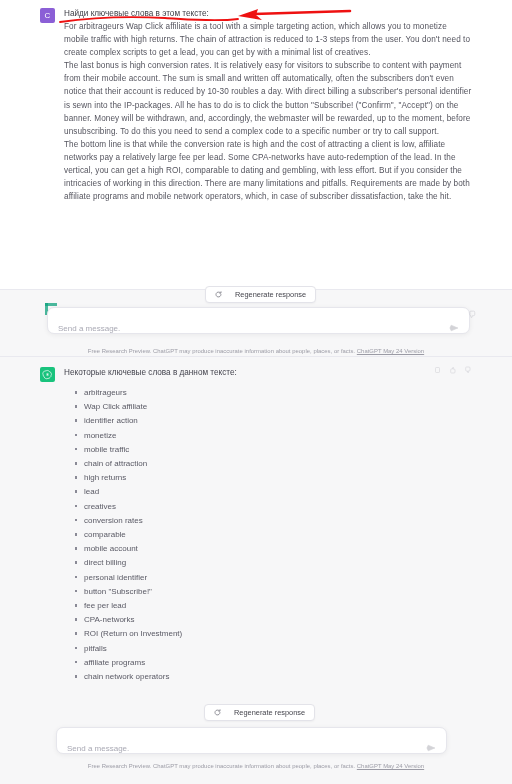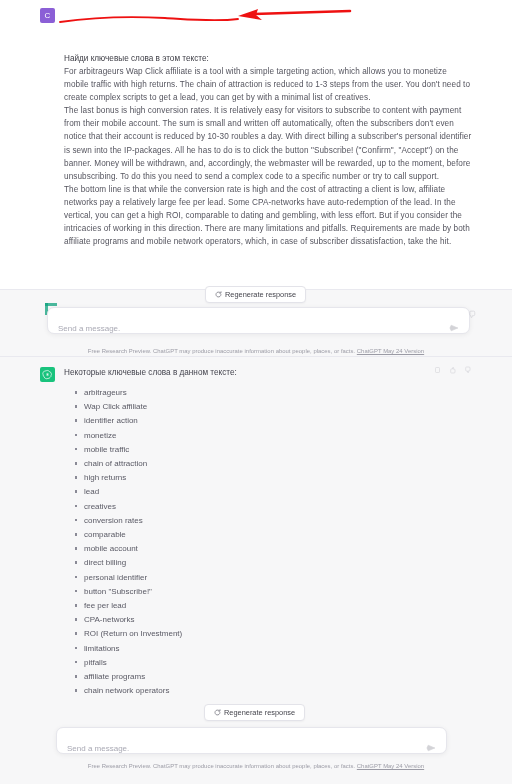--- a/index.html
+++ b/index.html
@@ -34,21 +34,21 @@
     width: 15px; height: 15px; flex: 0 0 15px;
     background: #8b5fd6;
     border-radius: 2px;
     color: #ffffff;
     font-size: 8px;
     line-height: 15px;
     text-align: center;
     font-weight: 400;
     margin-top: 1px;
   }
-  .user-body { flex: 1 1 auto; min-width: 0; margin-top: 45px; }
+  .user-body { flex: 1 1 auto; min-width: 0; }
   .prompt-line {
     font-size: 8.2px;
     line-height: 13px;
     color: #3c3c44;
   }
   .para {
     font-size: 8.2px;
     line-height: 13.1px;
     color: #55555f;
     margin-top: 0px;
@@ -68,21 +68,21 @@
     position: absolute; left: 0; top: 290px; width: 512px; height: 66px;
     background: #f7f7f8;
   }
   .regen-btn {
     position: absolute;
     background: #ffffff;
     border: 1px solid #e3e3e9;
     border-radius: 4px;
     height: 17px;
     padding: 0 9px;
-    display: flex; align-items: center; gap: 3px;
+    display: flex; align-items: center; gap: 13px;
     font-size: 7.4px;
     color: #44444c;
     box-shadow: 0 1px 2px rgba(0,0,0,.04);
   }
   .regen-icon { width: 7px; height: 7px; display: block; }
 
   .composer {
     position: absolute;
     background: #ffffff;
     border: 1px solid #e6e6ec;
@@ -254,21 +254,20 @@
             <li>creatives</li>
             <li>conversion rates</li>
             <li>comparable</li>
             <li>mobile account</li>
             <li>direct billing</li>
             <li>personal identifier</li>
             <li>button "Subscribe!"</li>
             <li>fee per lead</li>
             <li>CPA-networks</li>
             <li>ROI (Return on Investment)</li>
-            <li>limitations</li>
             <li>pitfalls</li>
             <li>affiliate programs</li>
             <li>chain network operators</li>
           </ul>
       </div>
     </div>
 
     <div class="bot-actions">
       <svg class="act-icon" viewBox="0 0 16 16">
         <rect x="3" y="3" width="8" height="10" rx="1.4" fill="none" stroke="#a4a4ae" stroke-width="1.2"></rect>

